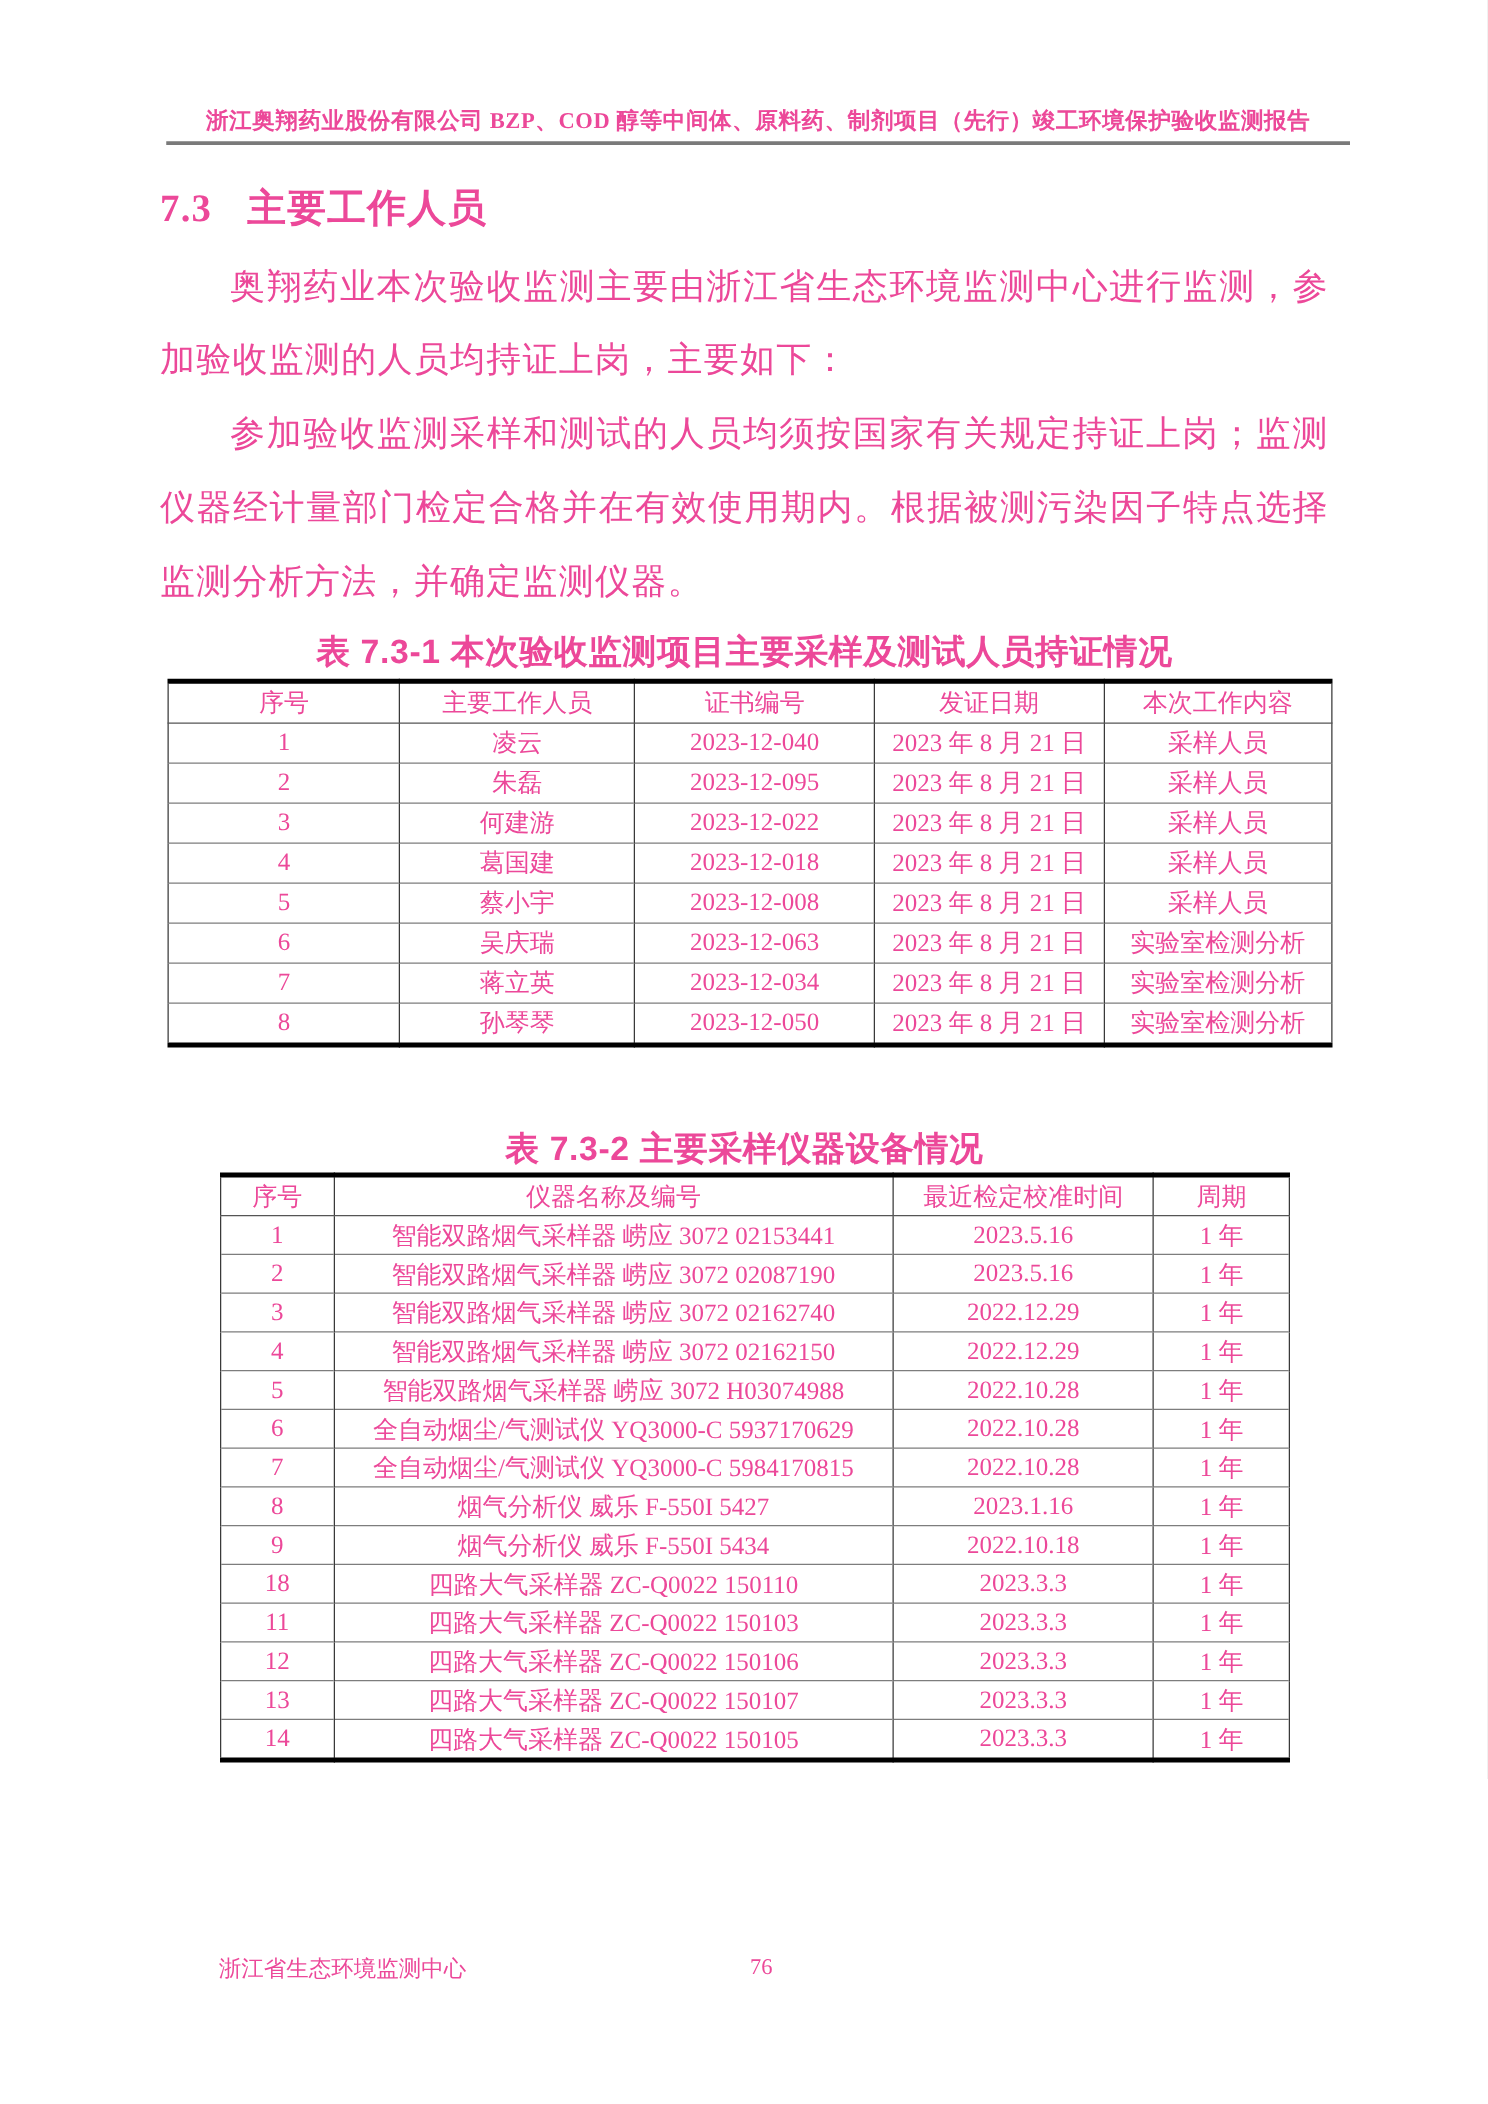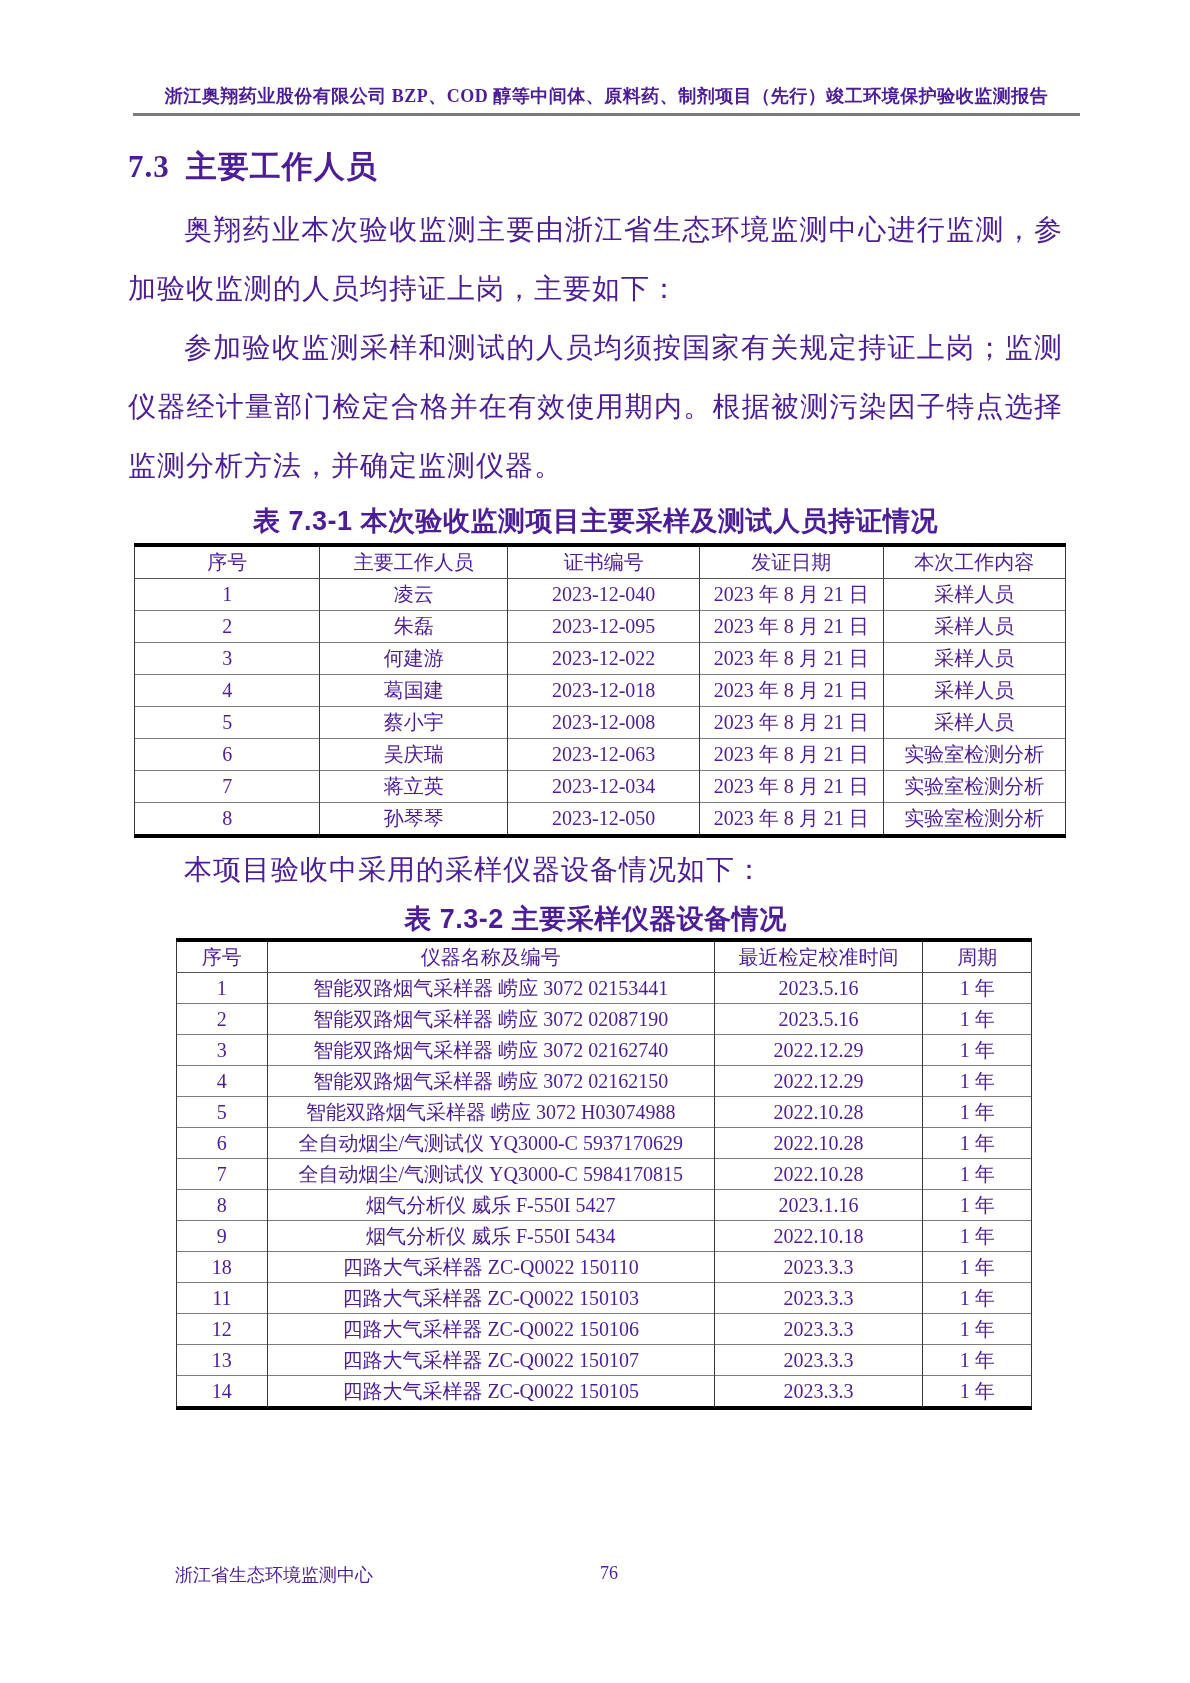--- a/index.html
+++ b/index.html
@@ -2,40 +2,40 @@
 <html><head>
 <meta charset="utf-8">
 <style>
   html, body { margin: 0; padding: 0; background: #e8e8e8; }
   .page {
     position: relative;
     width: 1190px; height: 1683px;
     margin: 0 auto;
     background: #ffffff;
     font-family: "Liberation Serif", "DejaVu Serif", serif;
-    color: #4c1d95;
+    color: #ec4899;
     overflow: hidden;
   }
   
   .doc-header {
     position: absolute; top: 84px; left: 133px; width: 947px;
     text-align: center;
     font-size: 18px; font-weight: bold; letter-spacing: 0.5px;
     white-space: nowrap;
   }
   .header-rule {
     position: absolute; top: 113px; left: 133px; width: 947px; height: 3px;
     background: #7a7a7a;
   }
   
   .section-heading {
     position: absolute; top: 146px; left: 128px;
     font-size: 31px; font-weight: bold; letter-spacing: 1px;
   }
-  .section-heading .num { margin-right: 16px; }
+  .section-heading .num { margin-right: 28px; }
   
   .body-text {
     position: absolute; top: 200px; left: 128px; width: 935px;
     font-size: 28px; line-height: 59px; letter-spacing: 1px;
     text-align: justify;
   }
   .body-text p { margin: 0; text-indent: 2em; }
   
   .tbl-caption {
     position: absolute; left: 128px; width: 935px;
@@ -168,23 +168,20 @@
         <tr>
           <td>8</td>
           <td>孙琴琴</td>
           <td>2023-12-050</td>
           <td>2023 年 8 月 21 日</td>
           <td>实验室检测分析</td>
         </tr>
       </tbody>
   </table>
 
-  <div class="body-text" style="top: 840px;">
-    <p>本项目验收中采用的采样仪器设备情况如下：</p>
-  </div>
 
   <div class="tbl-caption cap2">表 7.3-2  主要采样仪器设备情况</div>
 
   <table class="doc-table t2">
     <colgroup>
       <col style="width:10.6%">
         <col style="width:52.3%">
         <col style="width:24.4%">
         <col style="width:12.7%">
     </colgroup>

